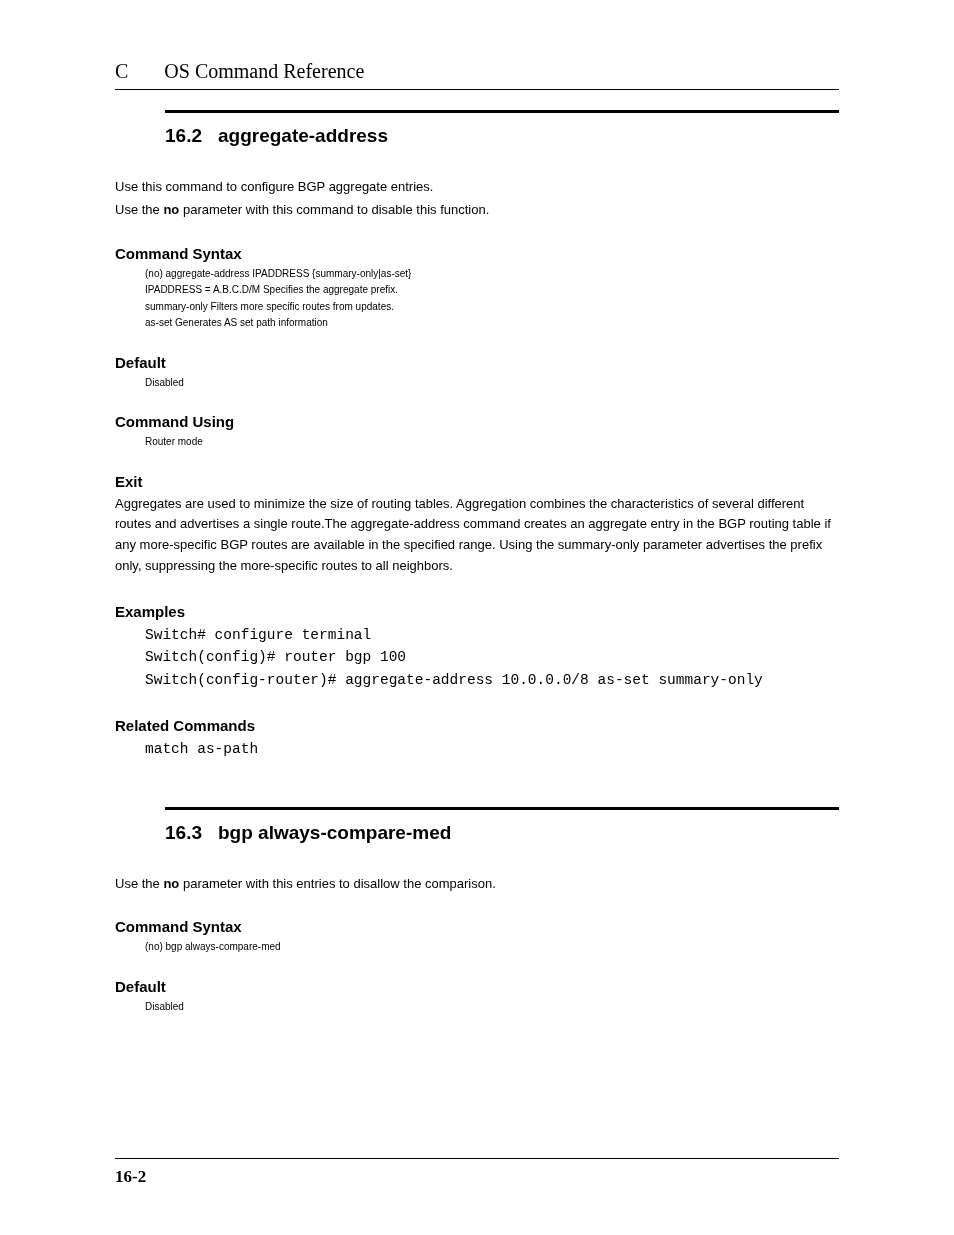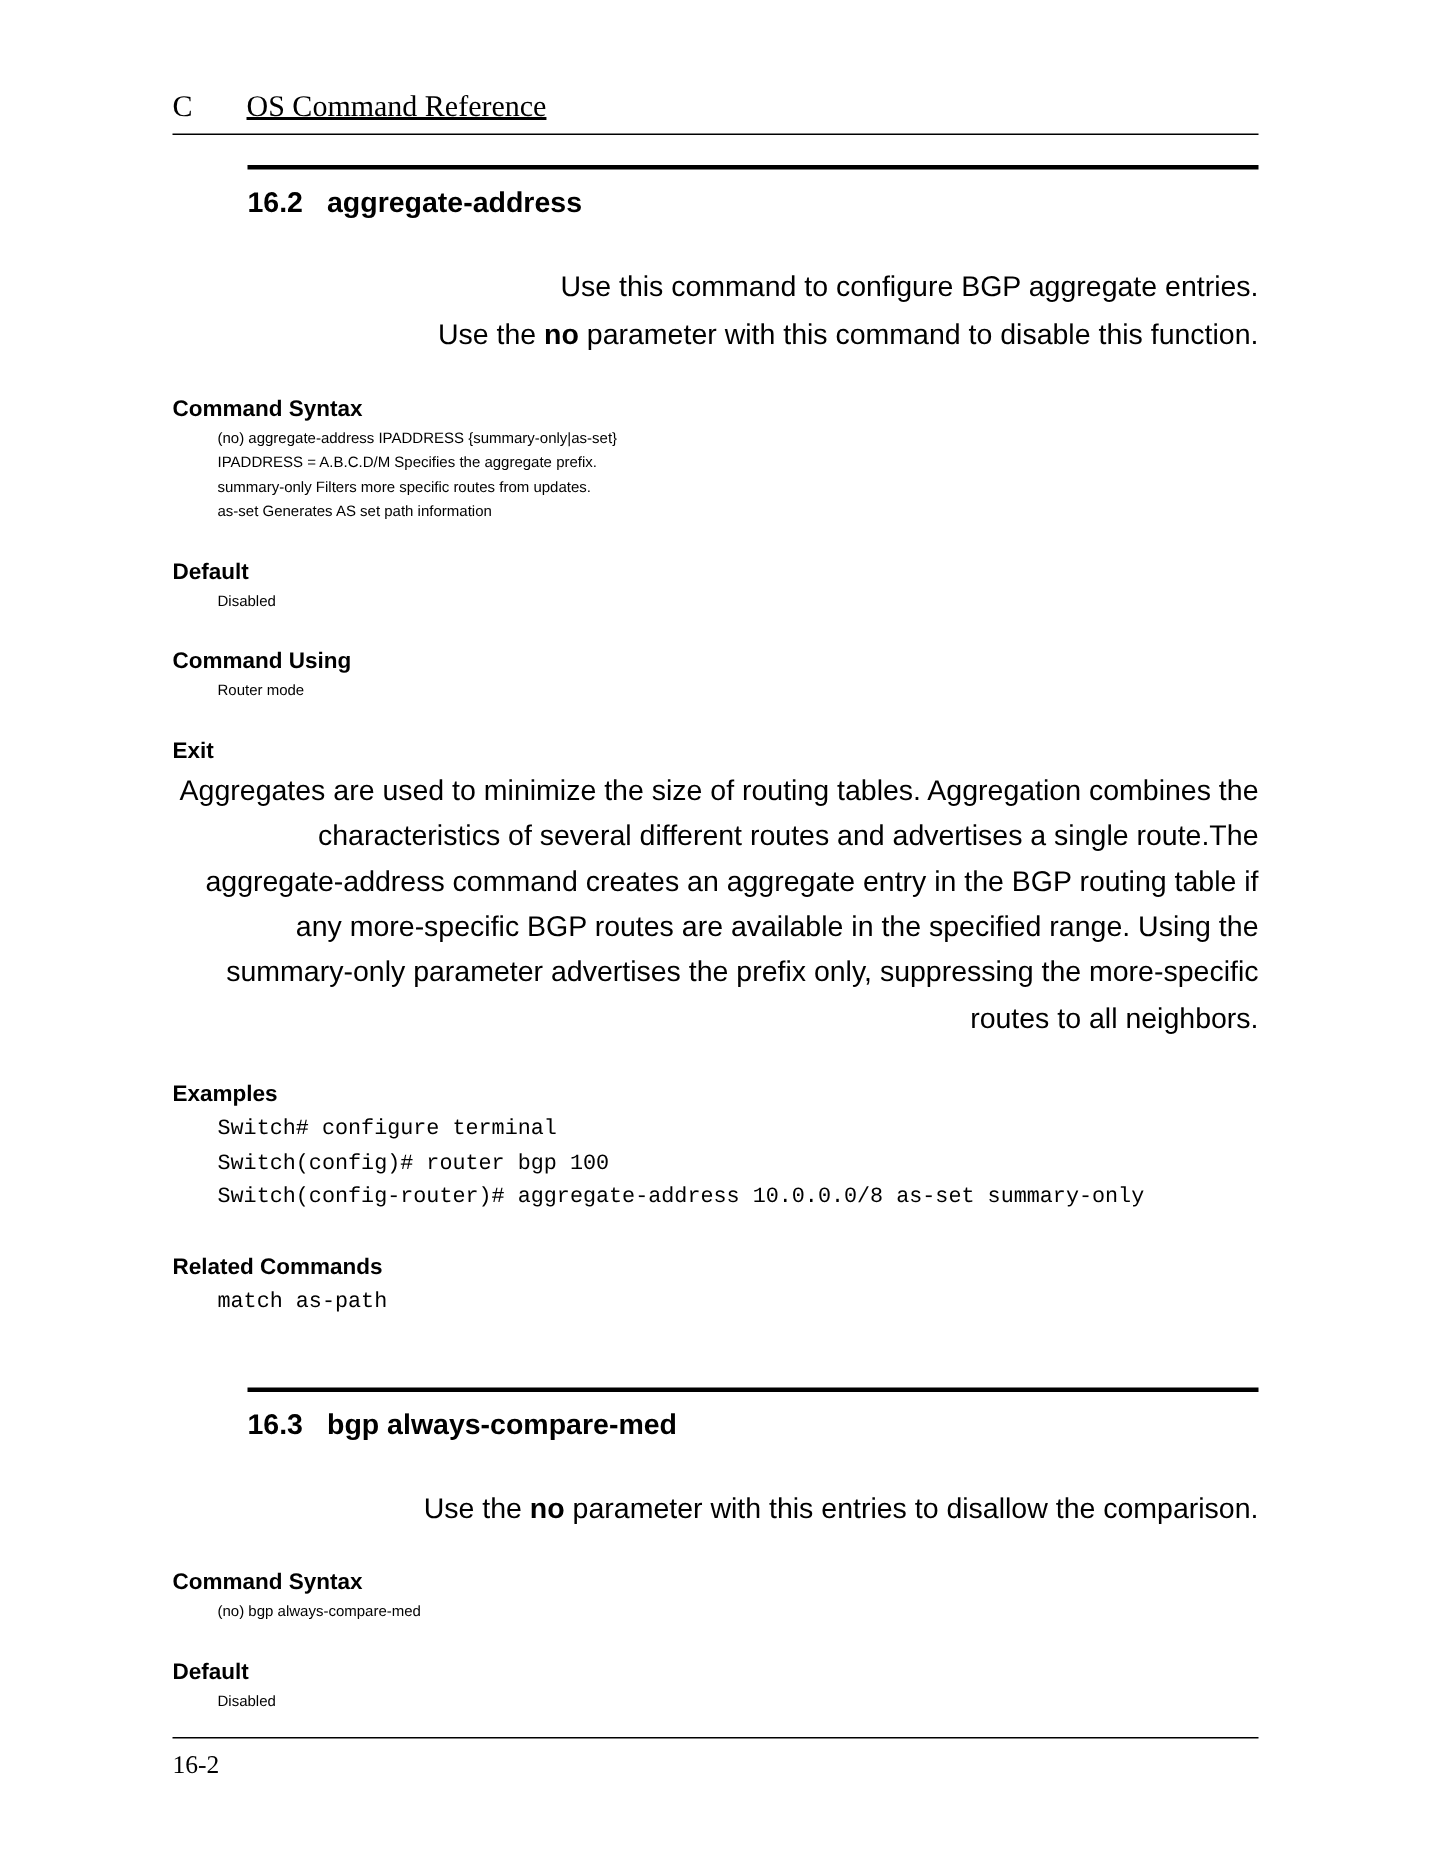--- a/index.html
+++ b/index.html
@@ -21,41 +21,39 @@
     margin-bottom: 20px;
   }
   .header-appendix {
     font-family: "Times New Roman", serif;
     font-size: 20px;
     margin-right: 36px;
   }
   .header-title {
     font-family: "Times New Roman", serif;
     font-size: 20px;
-    text-decoration: underline;
   }
   .thick-rule {
     border-top: 3px solid #000;
     margin: 4px 0 12px 0;
     margin-left: 50px;
   }
   .section-title {
     font-size: 19px;
     font-weight: bold;
     margin: 0 0 30px 50px;
   }
   .section-num {
     display: inline-block;
     margin-right: 16px;
   }
   .body-para {
-    font-size: 19px;
+    font-size: 13px;
     line-height: 1.6;
     margin: 0 0 2px 0;
-    text-align: right;
   }
   .body-block { margin-bottom: 24px; }
   .subhead {
     font-size: 15px;
     font-weight: bold;
     margin: 22px 0 4px 0;
   }
   .indented {
     margin-left: 30px;
     line-height: 1.65;
@@ -72,20 +70,21 @@
   .footer {
     position: absolute;
     left: 115px;
     right: 115px;
     bottom: 48px;
   }
   .footer-rule { border-top: 1px solid #000; margin-bottom: 8px; }
   .footer-text {
     font-family: "Times New Roman", serif;
     font-size: 17px;
+    font-weight: bold;
   }
   b { font-weight: bold; }
 </style>
 </head>
 <body>
 
 <div class="header-line">
   <span class="header-appendix">C</span>
   <span class="header-title">OS Command Reference</span>
 </div>

